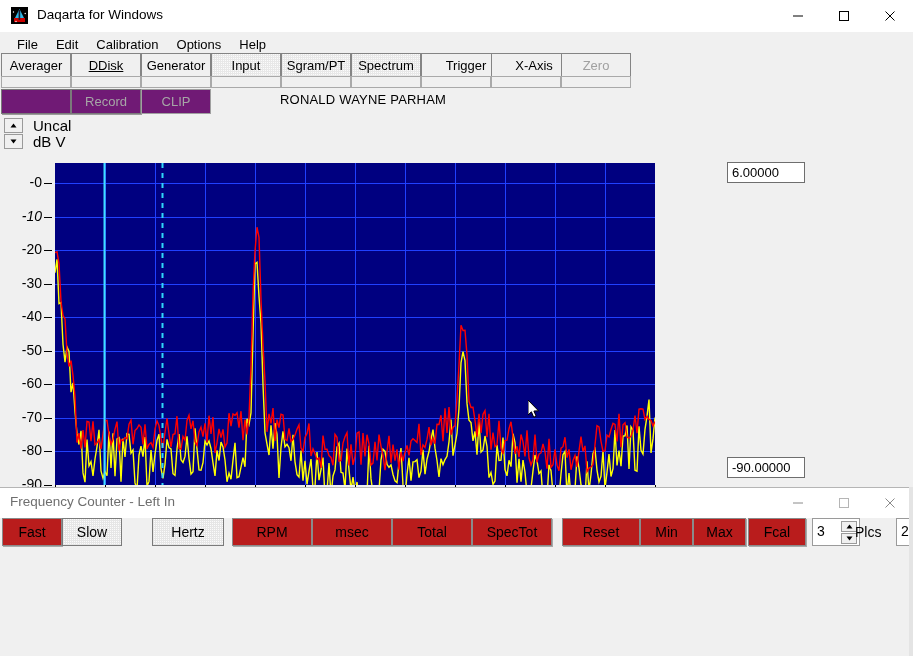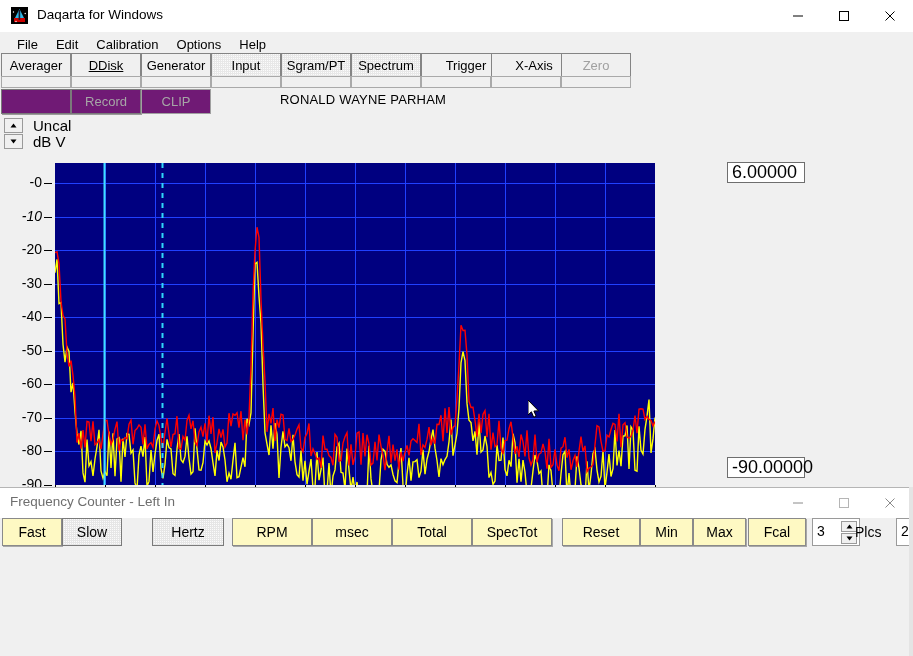--- a/index.html
+++ b/index.html
@@ -60,21 +60,21 @@
   .uncal{position:absolute;left:33px;top:118px;font-size:15px;line-height:16px;color:#000;}
 
   
   .genbox{position:absolute;left:183px;top:131px;width:334px;height:22px;
      box-sizing:border-box;border:1px solid #8a8a8a;background:#ffffff;
      display:flex;align-items:center;justify-content:center;font-size:13px;}
 
   
   .valbox{position:absolute;width:78px;height:21px;box-sizing:border-box;
      border:1px solid #6e6e6e;background:#ffffff;
-     display:flex;align-items:center;padding-left:4px;font-size:18px;}
+     display:flex;align-items:center;padding-left:4px;font-size:13px;}
   #valTop{left:727px;top:162px;}
   #valBot{left:727px;top:457px;}
 
   
   .plotwrap{position:absolute;left:55px;top:163px;width:600px;height:322px;background:#000080;overflow:hidden;}
   .ylabels{position:absolute;left:0px;top:163px;width:52px;height:322px;}
   .ylab{position:absolute;right:10px;font-size:14px;text-align:right;color:#000;white-space:nowrap;}
   .ytick{position:absolute;right:0px;width:8px;height:1px;background:#000;}
   .plotsvg{position:absolute;left:0;top:0;}
   .xticks{position:absolute;left:55px;top:485px;width:600px;height:0px;}
@@ -83,21 +83,21 @@
 
   
   .fcwin{position:absolute;left:0;top:487px;width:913px;height:169px;background:#f0f0f0;border-top:1px solid #b5b5b5;}
   .fcwin .fctitlebar{height:30px;position:relative;background:#ffffff;}
   .fctitle{position:absolute;left:10px;top:6px;font-size:13.5px;color:#6e6e6e;}
   .fcwbtns{position:absolute;right:0;top:0;height:30px;display:flex;}
   .fcwbtn{width:46px;height:30px;display:flex;align-items:center;justify-content:center;}
 
   .fcbar{position:absolute;left:0;top:30px;width:913px;height:30px;}
   .fcb{position:absolute;top:0;height:28px;box-sizing:border-box;border:1px solid #9a9a9a;
-       background:#fef9c3;display:flex;align-items:center;justify-content:center;font-size:14px;color:#000;}
+       background:#b91c1c;display:flex;align-items:center;justify-content:center;font-size:14px;color:#000;}
   .fcb.sel{background-color:#fbfbfb;
        background-image:
          repeating-linear-gradient(0deg,#e6e6e6 0 1px,transparent 1px 2px),
          repeating-linear-gradient(90deg,#e6e6e6 0 1px,transparent 1px 2px);
        border:1px solid #7a7a7a;}
   .fcb.raised{border:1px solid #8a8a8a;box-shadow:1px 1px 0 #a8a8a8;}
 
   .plcsbox{position:absolute;top:0;height:28px;width:48px;box-sizing:border-box;
       border:1px solid #9a9a9a;background:#ffffff;}
   .plcsbox .pv{position:absolute;left:4px;top:4px;font-size:14px;}

